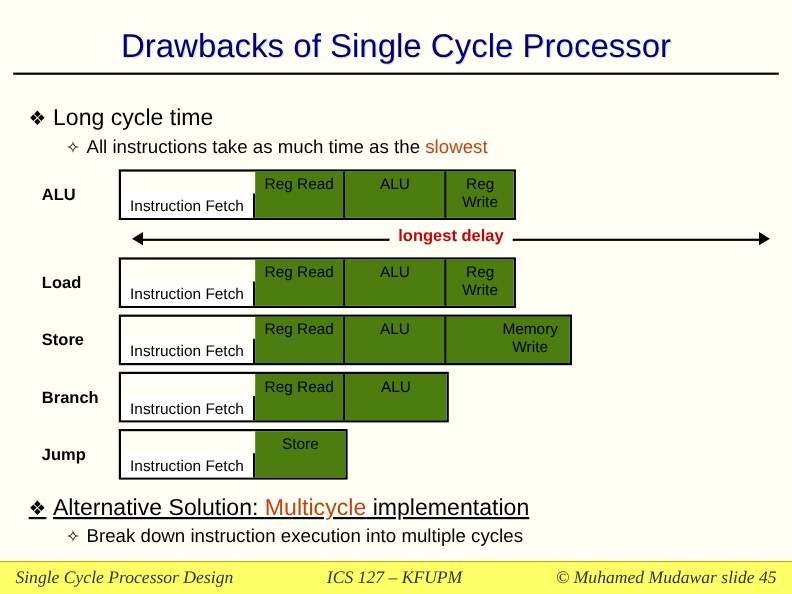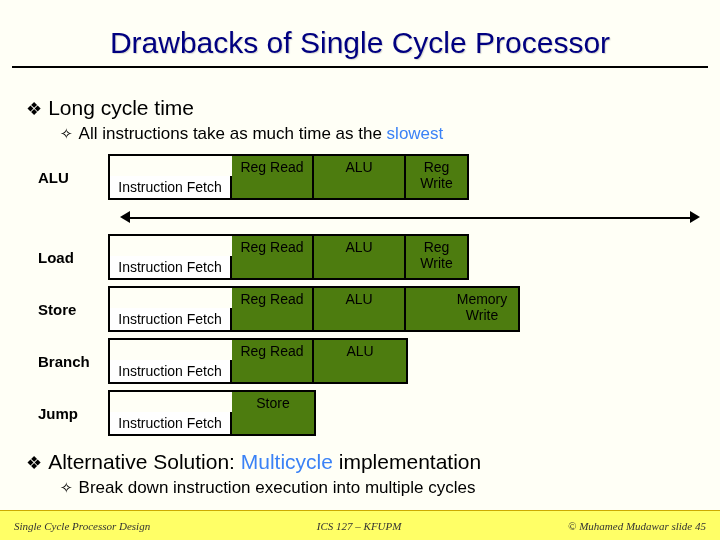--- a/index.html
+++ b/index.html
@@ -27,21 +27,21 @@
     color: #000;
     margin: 6px 0 4px 0;
   }
   .bullet1 .sym { font-size: 18px; margin-right: 6px; }
   .bullet2 {
     font-size: 17px;
     color: #000;
     margin: 4px 0 10px 34px;
   }
   .bullet2 .sym { font-size: 15px; margin-right: 6px; }
-  .red { color: #3b82f6; }
+  .red { color: #c2410c; }
   .rows { margin-left: 12px; }
   .row {
     display: flex;
     align-items: center;
     margin: 6px 0;
   }
   .rlabel {
     width: 70px;
     font-size: 15px;
     font-weight: bold;
@@ -95,33 +95,34 @@
     transform: translateX(-50%);
     background: #fffff6;
     padding: 0 8px;
     font-size: 15px;
     font-weight: bold;
     color: #cc0000;
   }
   .alt {
     font-size: 21px;
     margin: 14px 0 4px 0;
+    text-decoration: underline;
   }
   .footer {
     position: absolute;
     bottom: 0; left: 0; right: 0;
     height: 30px;
     background: #ffff66;
     border-top: 1px solid #ccaa00;
     display: flex;
     align-items: center;
     justify-content: space-between;
     padding: 0 14px;
     font-family: "Comic Sans MS", cursive;
-    font-size: 11px;
+    font-size: 16px;
     font-style: italic;
     color: #333;
   }
 </style>
 </head>
 <body>
 
 <div class="title">Drawbacks of Single Cycle Processor</div>
 
 <div class="content">
@@ -141,20 +142,21 @@
           <div class="stage w-rr">Reg Read</div>
           <div class="stage w-alu">ALU</div>
           <div class="stage w-rw">Reg Write</div>
         </div>
     </div>
 
     <div class="delay">
       <div class="ah-l"></div>
       <div class="delay-line"></div>
       <div class="ah-r"></div>
+      <div class="delay-label">longest delay</div>
     </div>
 
     <div class="row">
       <div class="rlabel">Load</div>
       <div class="stages" id="r-load">
           <div class="stage w-if">Instruction Fetch</div>
           <div class="stage w-rr">Reg Read</div>
           <div class="stage w-alu">ALU</div>
           <div class="stage w-rw">Reg Write</div>
         </div>

